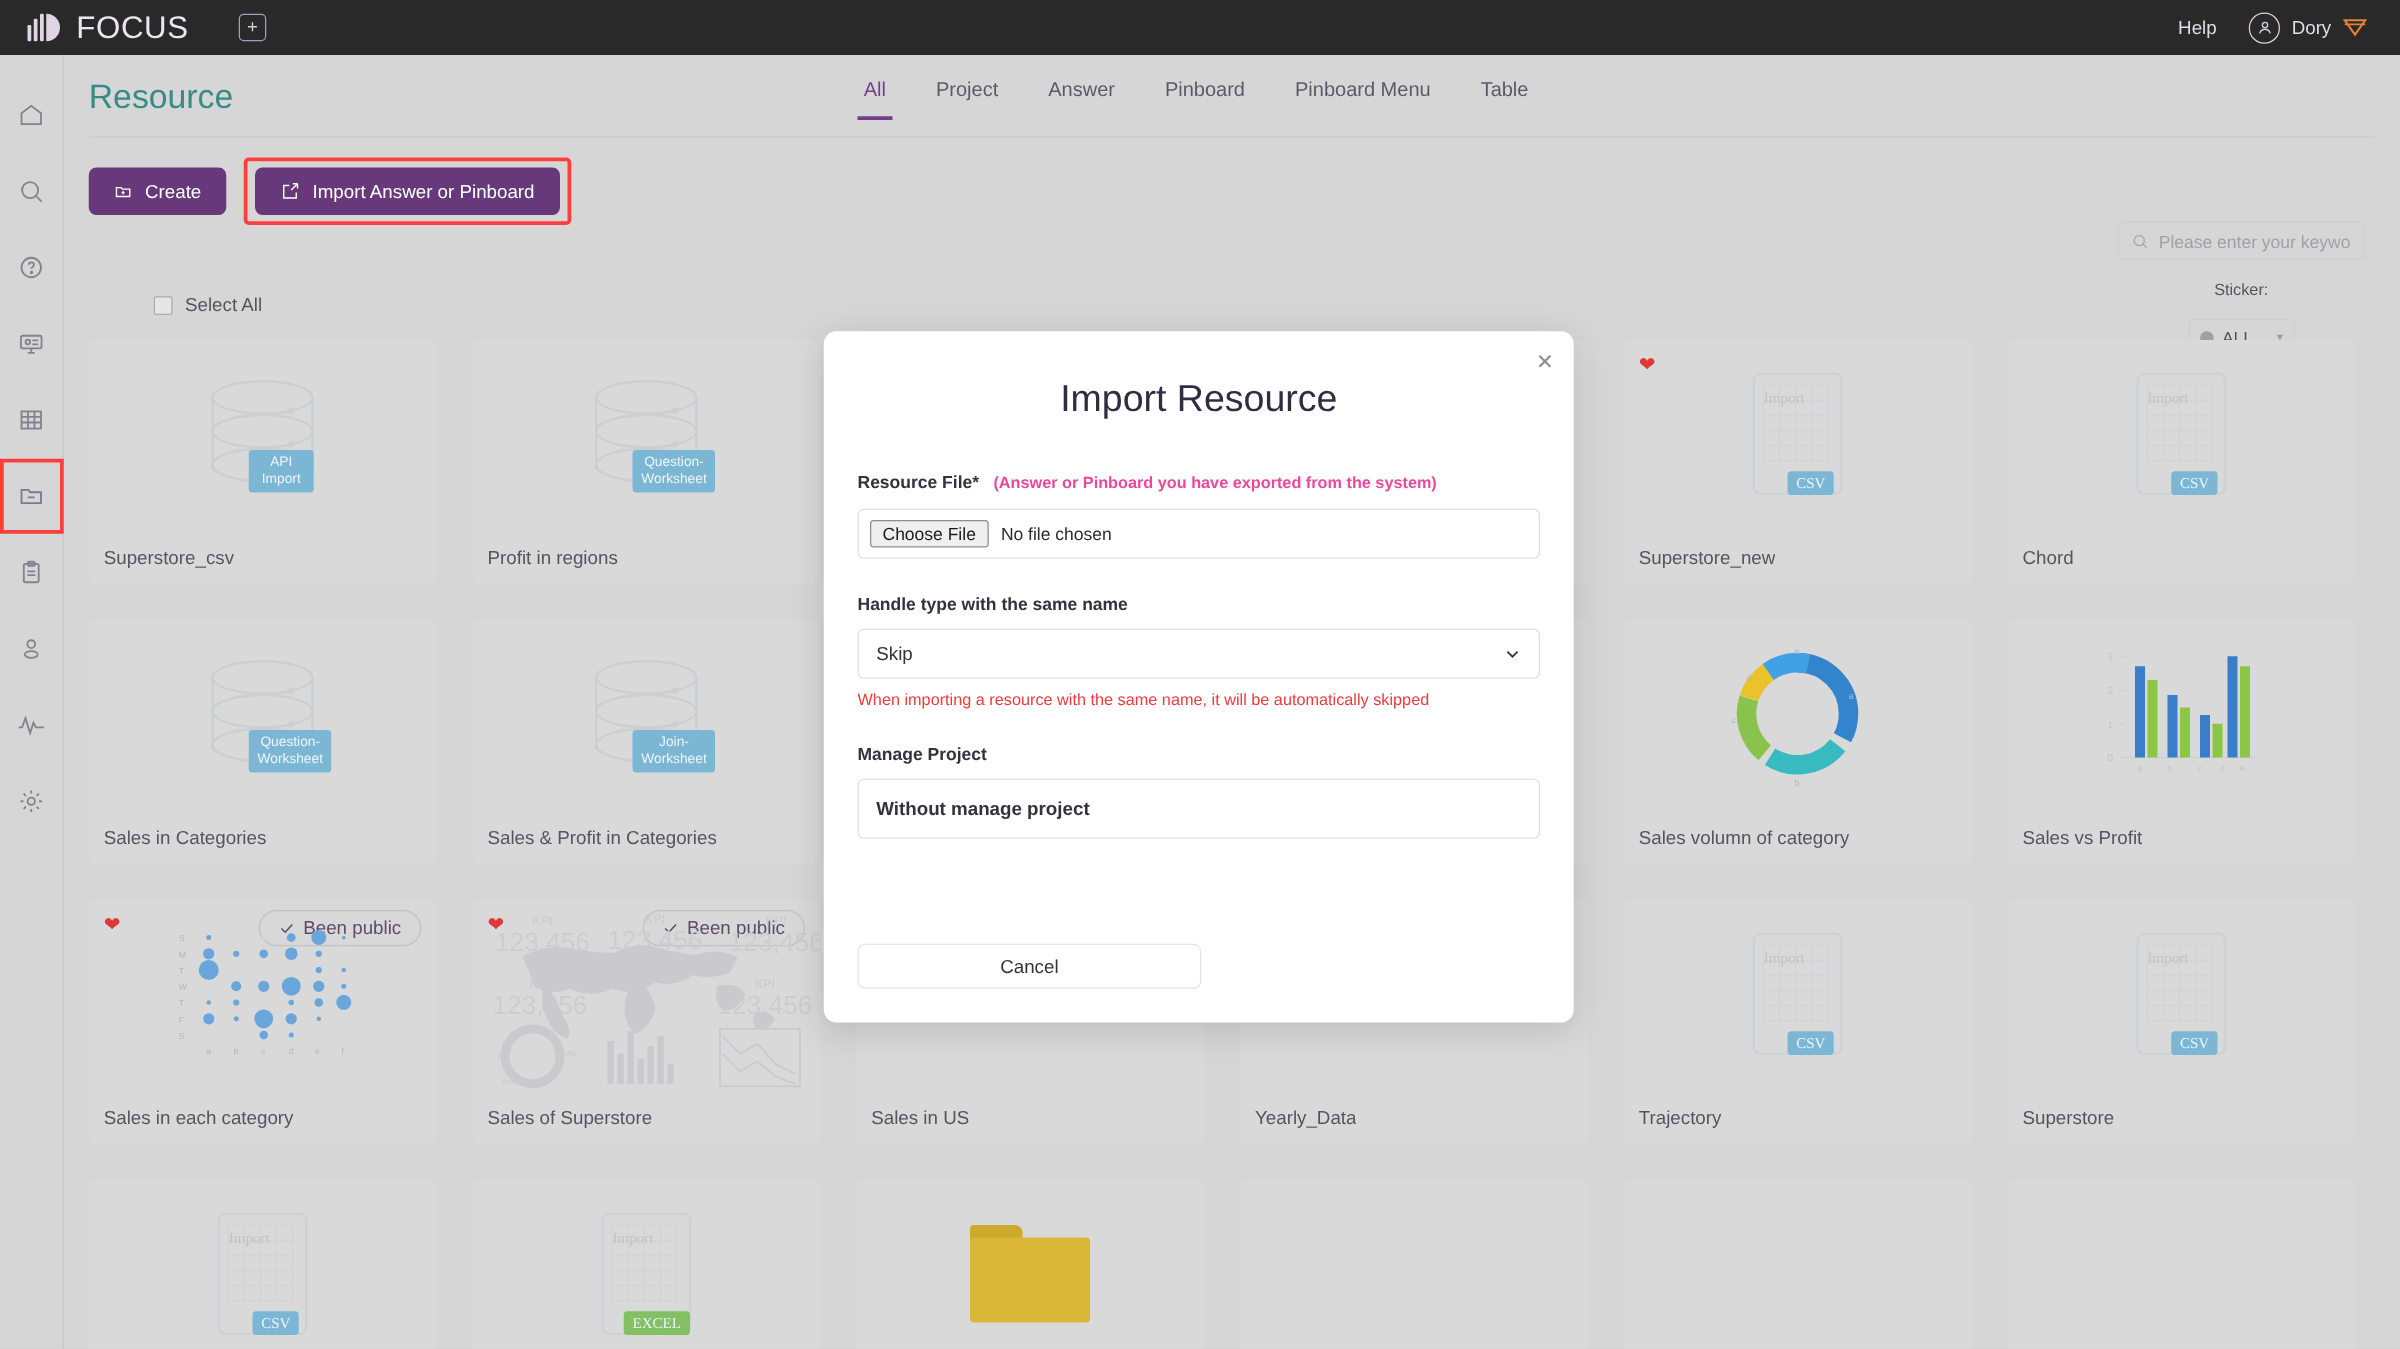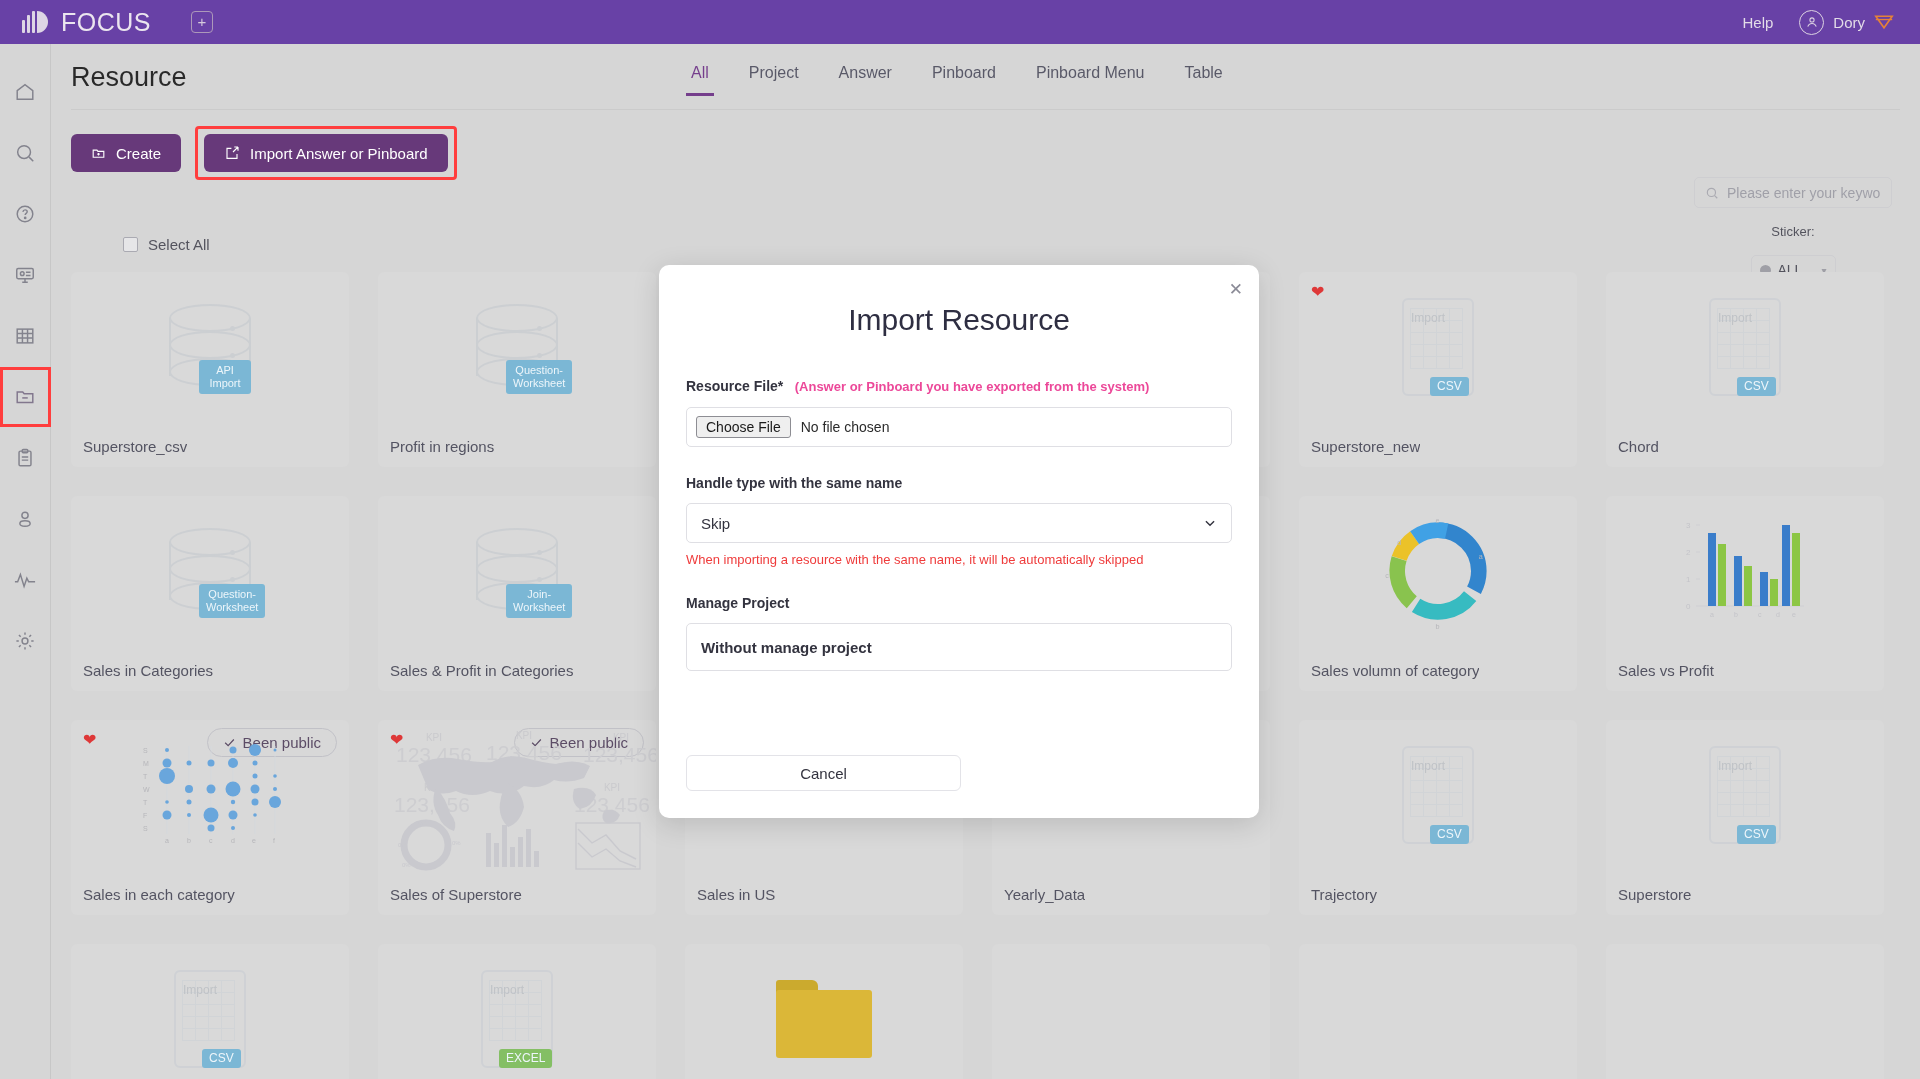--- a/index.html
+++ b/index.html
@@ -7,21 +7,21 @@
   body {
     font-family: "Liberation Sans", sans-serif;
     background: #cfcfcf;
     color: #2b2b3a;
     -webkit-font-smoothing: antialiased;
   }
 
   
   .topbar {
     position: absolute; top: 0; left: 0; width: 1920px; height: 44px;
-    background: #4c1d95;
+    background: #000000;
     display: flex; align-items: center;
   }
   .brand { display: flex; align-items: center; margin-left: 22px; }
   .brand-mark { width: 30px; height: 26px; position: relative; }
   .brand-mark i {
     position: absolute; bottom: 2px; width: 3px; background: #d8cfe0; border-radius: 1px;
   }
   .brand-mark i:nth-child(1){ left:0;  height:13px; }
   .brand-mark i:nth-child(2){ left:5px; height:18px; }
   .brand-mark i:nth-child(3){ left:10px; height:22px; }
@@ -55,21 +55,21 @@
   }
   .rail-item {
     width: 51px; height: 60px; display: flex; align-items: center; justify-content: center;
     color: #6c6c78;
   }
   .rail-item.selected { outline: 3px solid #ff1a1a; outline-offset: -3px; }
 
   
   .main { position: absolute; top: 44px; left: 51px; width: 1869px; height: 1035px; }
   .page-title {
-    position: absolute; left: 20px; top: 18px; font-size: 27px; color: #000000; font-weight: 400;
+    position: absolute; left: 20px; top: 18px; font-size: 27px; color: #0f766e; font-weight: 400;
   }
   .title-rule {
     position: absolute; left: 20px; top: 65px; width: 1829px; height: 1px; background: #c2c2c2;
   }
 
   .tabs {
     position: absolute; top: 20px; left: 640px; display: flex; gap: 40px; align-items: flex-start;
   }
   .tab {
     font-size: 16px; color: #3a3a4c; padding-bottom: 14px; position: relative;
@@ -145,21 +145,21 @@
   .db-icon .side { position: absolute; top: 14px; left: 0; width: 82px; height: 58px; border-left: 2px solid #c3c6ca; border-right: 2px solid #c3c6ca; }
   .db-icon .dot { position: absolute; right: 16px; width: 5px; height: 5px; border-radius: 50%; background: #c3c6ca; }
   .db-icon .d1 { top: 22px; } .db-icon .d2 { top: 49px; }
   .tag {
     position: absolute; border-radius: 3px; color: #eaf4fa; font-size: 11px; line-height: 13px;
     padding: 4px 7px; text-align: center; background: #62aacd;
   }
   .tag.green { background: #6db347; }
   .tag.db { left: 30px; top: 56px; }
 
-  .sheet-icon { position: relative; width: 72px; height: 98px; }
+  .sheet-icon { position: relative; width: 72px; height: 98px; font-family: Liberation Serif, serif; }
   .sheet-icon .frame { position: absolute; inset: 0; border: 2px solid #c6c9cd; border-radius: 6px; }
   .sheet-icon .label-im { position: absolute; left: 9px; top: 13px; font-size: 12px; color: #b3b7bc; }
   .sheet-icon table { position: absolute; left: 8px; top: 10px; border-collapse: collapse; }
   .sheet-icon td { width: 13px; height: 12px; border: 1px solid #c9ccd0; }
   .sheet-icon .tag { left: 28px; bottom: 0px; padding: 3px 7px; font-size: 12px; }
 
   .folder-icon { width: 96px; height: 78px; position: relative; }
   .folder-icon .tabf { position: absolute; left: 0; top: 0; width: 42px; height: 14px; background: #c29a07; border-radius: 3px 6px 0 0; }
   .folder-icon .body { position: absolute; left: 0; top: 10px; width: 96px; height: 68px; background: #d5aa12; border-radius: 3px; }
 

